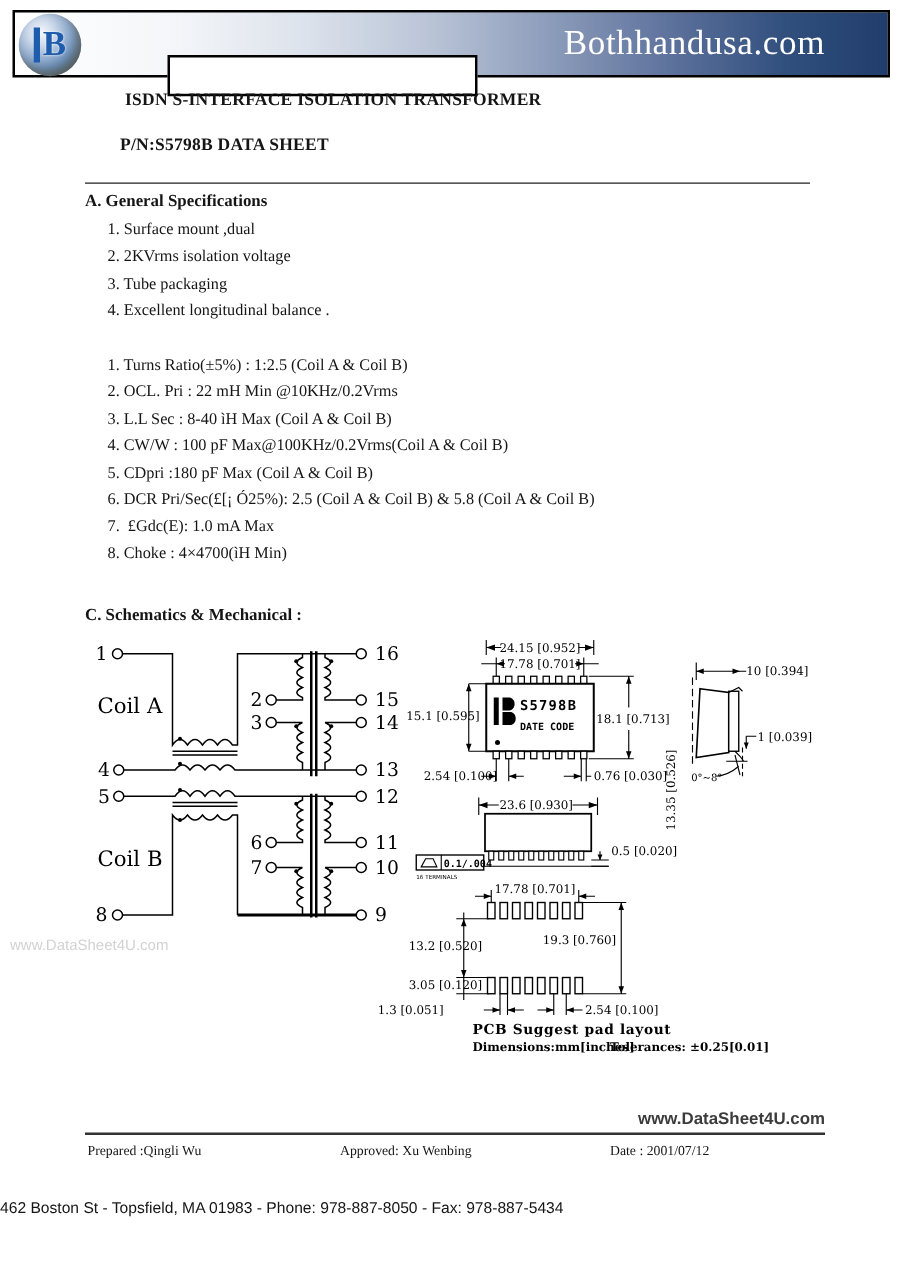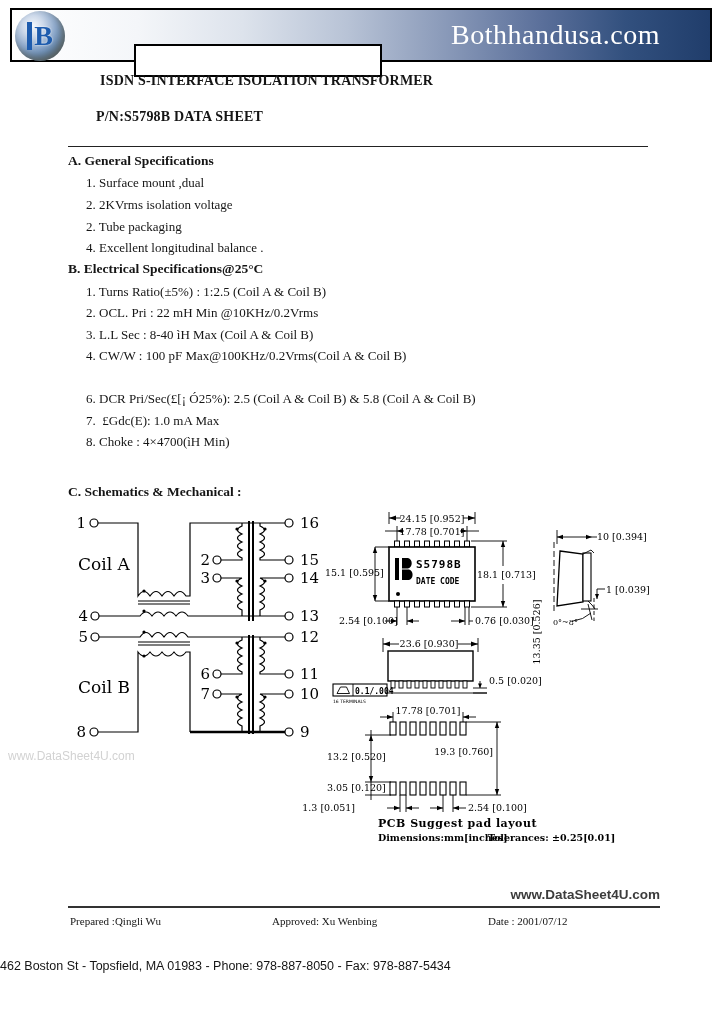--- a/index.html
+++ b/index.html
@@ -57,28 +57,28 @@
   </div>
   <div class="abs whitebox"></div>
 
   <div class="abs doc-title" style="top:73px;margin-left:32px;">ISDN S-INTERFACE  ISOLATION  TRANSFORMER</div>
   <div class="abs doc-title" style="top:109px;margin-left:28px;">P/N:S5798B DATA SHEET</div>
   <div class="abs rule" style="top:146px;"></div>
 
   <div class="abs sec-head" style="top:153px;">A. General Specifications</div>
   <div class="abs item" style="top:175px;">1. Surface mount ,dual</div>
   <div class="abs item" style="top:197px;">2. 2KVrms isolation voltage</div>
-  <div class="abs item" style="top:219px;">2. Tube packaging</div>
+  <div class="abs item" style="top:219px;">3. Tube packaging</div>
   <div class="abs item" style="top:240px;">4. Excellent longitudinal balance .</div>
 
-  <div class="abs sec-head" style="top:261px;">B. Electrical Specifications@25°C</div>
   <div class="abs item" style="top:284px;">1. Turns Ratio(±5%) : 1:2.5 (Coil A &amp; Coil B)</div>
   <div class="abs item" style="top:305px;">2. OCL. Pri : 22 mH Min @10KHz/0.2Vrms</div>
   <div class="abs item" style="top:327px;">3. L.L Sec : 8-40 ìH Max (Coil A &amp; Coil B)</div>
   <div class="abs item" style="top:348px;">4. CW/W : 100 pF Max@100KHz/0.2Vrms(Coil A &amp; Coil B)</div>
+  <div class="abs item" style="top:370px;">5. CDpri :180 pF Max (Coil A &amp; Coil B)</div>
   <div class="abs item" style="top:391px;">6. DCR Pri/Sec(£[¡ Ó25%): 2.5 (Coil A &amp; Coil B) &amp; 5.8 (Coil A &amp; Coil B)</div>
   <div class="abs item" style="top:413px;">7.  £Gdc(E): 1.0 mA Max</div>
   <div class="abs item" style="top:434px;">8. Choke : 4×4700(ìH Min)</div>
 
   <div class="abs sec-head" style="top:484px;">C. Schematics &amp; Mechanical :</div>
 
   <svg class="abs" style="left:60px;top:494px;" width="290" height="266" viewBox="0 0 290 266">
 
     <path class="ln" d="M38,29 H78 V102 q6,-9 12,0 q6,-9 12,0 q6,-9 12,0 q6,-9 12,0 L130,102 V29 H225"></path>
     <path class="ln" d="M78,107 H130 M78,110 H130"></path>

